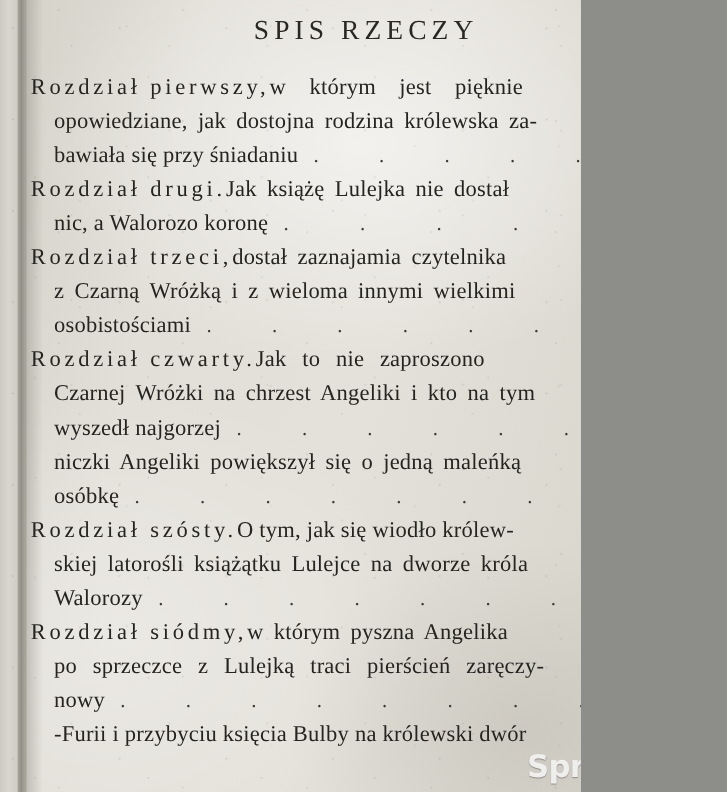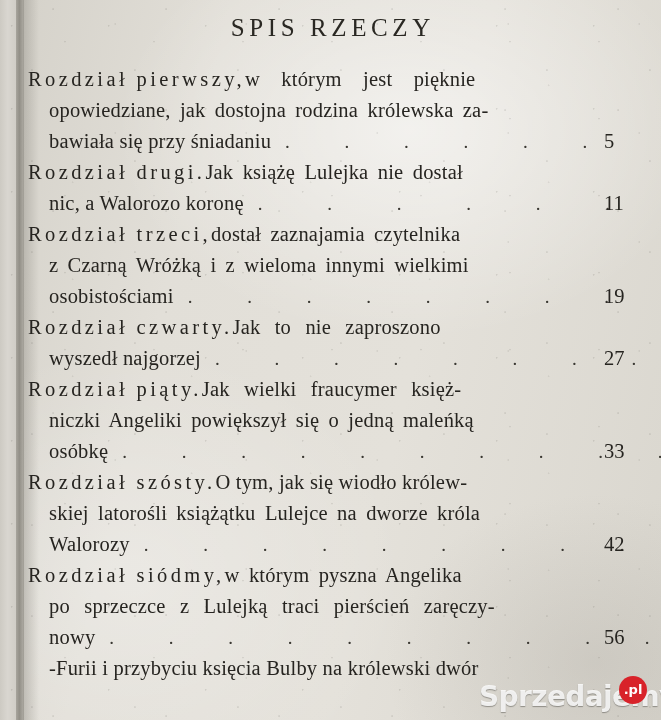--- a/index.html
+++ b/index.html
@@ -2,21 +2,21 @@
 <html><head>
 <meta charset="utf-8">
 <style>
   html, body {
     margin: 0;
     padding: 0;
     background: #8d8d8a;
   }
   #page {
     position: relative;
-    width: 661px;
+    width: 528px;
     height: 720px;
     overflow: hidden;
     background: #dddad3;
     font-family: "Liberation Serif", "DejaVu Serif", serif;
     color: #26241f;
     
     background-image:
       radial-gradient(ellipse 420px 300px at 62% 18%, rgba(255,255,255,0.55), rgba(255,255,255,0) 70%),
       radial-gradient(ellipse 380px 320px at 20% 80%, rgba(255,255,255,0.30), rgba(255,255,255,0) 72%),
       radial-gradient(ellipse 300px 240px at 90% 92%, rgba(170,166,158,0.30), rgba(170,166,158,0) 70%),
@@ -177,25 +177,25 @@
       </div>
 
       <div class="entry">
         <div class="line"><span class="runin">Rozdział trzeci,</span><span class="body-text loose">dostał zaznajamia czytelnika</span></div>
         <div class="line cont"><span class="body-text loose">z Czarną Wróżką i z wieloma innymi wielkimi</span></div>
         <div class="line cont"><span class="body-text">osobistościami</span><span class="leader">. . . . . . . . .</span><span class="pageno">19</span></div>
       </div>
 
       <div class="entry">
         <div class="line"><span class="runin">Rozdział czwarty.</span><span class="body-text looser">Jak to nie zaproszono</span></div>
+        <div class="line cont"><span class="body-text loose">Czarnej Wróżki na chrzest Angeliki i kto na tym</span></div>
         <div class="line cont"><span class="body-text">wyszedł najgorzej</span><span class="leader">. . . . . . . . .</span><span class="pageno">27</span></div>
       </div>
 
       <div class="entry">
-        <div class="line"><span class="runin">Rozdział piąty.</span><span class="body-text looser">Jak wielki fraucymer księż-</span></div>
         <div class="line cont"><span class="body-text loose">niczki Angeliki powiększył się o jedną maleńką</span></div>
         <div class="line cont"><span class="body-text">osóbkę</span><span class="leader">. . . . . . . . . .</span><span class="pageno">33</span></div>
       </div>
 
       <div class="entry">
         <div class="line"><span class="runin">Rozdział szósty.</span><span class="body-text">O tym, jak się wiodło królew-</span></div>
         <div class="line cont"><span class="body-text loose">skiej latorośli książątku Lulejce na dworze króla</span></div>
         <div class="line cont"><span class="body-text">Walorozy</span><span class="leader">. . . . . . . . . .</span><span class="pageno">42</span></div>
       </div>
 

